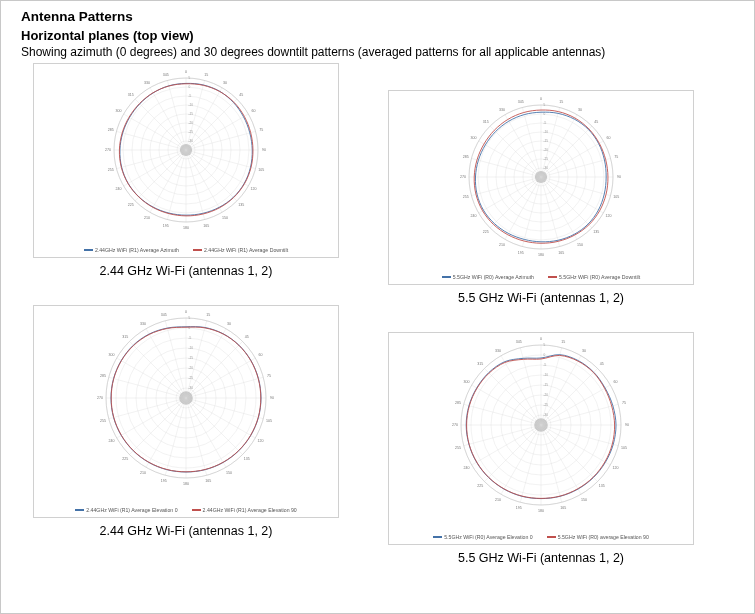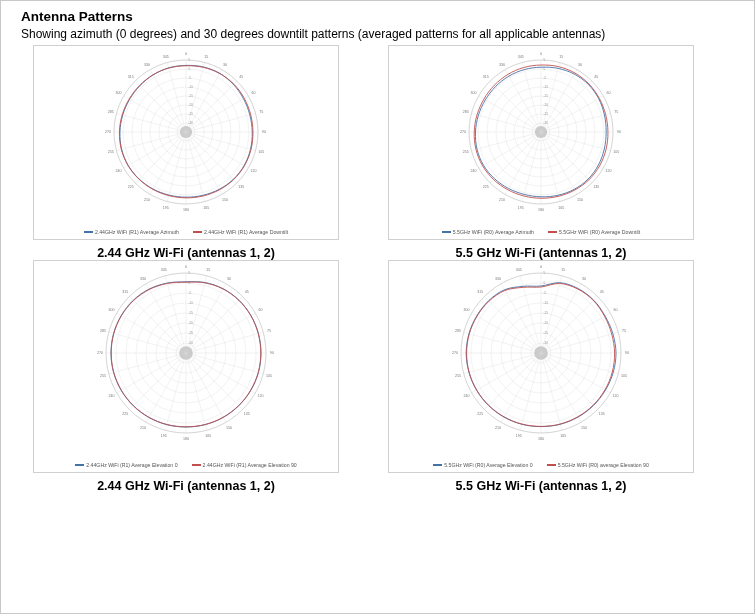--- a/index.html
+++ b/index.html
@@ -43,32 +43,32 @@
     justify-content: flex-start;
     align-items: flex-start;
     margin-left: 10px;
   }
   .chart-block {
     display: flex;
     flex-direction: column;
     align-items: center;
   }
   .chart-block.left { width: 330px; }
-  .chart-block.right { width: 330px; margin-left: 25px; }
+  .chart-block.right { width: 330px; margin-left: 25px; margin-top: 27px; }
   .chart-frame {
     border: 1px solid #d0d0d0;
     background: #ffffff;
     box-sizing: border-box;
     position: relative;
   }
   .frame-h { width: 306px; height: 195px; }
   .frame-v { width: 306px; height: 213px; }
   .caption {
     font-size: 12.5px;
-    font-weight: bold;
+    font-weight: normal;
     margin-top: 6px;
     text-align: right;
   }
   .legend {
     position: absolute;
     bottom: 4px;
     left: 0;
     width: 100%;
     display: flex;
     justify-content: center;
@@ -99,20 +99,21 @@
     font-family: "Liberation Sans", sans-serif;
   }
 </style>
 </head>
 <body>
 
 <div class="page">
 
   <div class="title">Antenna Patterns</div>
 
+  <div class="section-title">Horizontal planes (top view)</div>
   <div class="section-sub">Showing azimuth (0 degrees) and 30 degrees downtilt patterns (averaged patterns for all applicable antennas)</div>
 
   <div class="row">
 
     <div class="chart-block left">
       <div class="chart-frame frame-h">
         <svg id="svg-0" width="304" height="193" viewBox="0 0 304 193">
             <circle cx="152" cy="86" r="9" fill="none" stroke="#d9d9d9" stroke-width="0.35"></circle>
             <circle cx="152" cy="86" r="18" fill="none" stroke="#d9d9d9" stroke-width="0.35"></circle>
             <circle cx="152" cy="86" r="27" fill="none" stroke="#d9d9d9" stroke-width="0.35"></circle>

